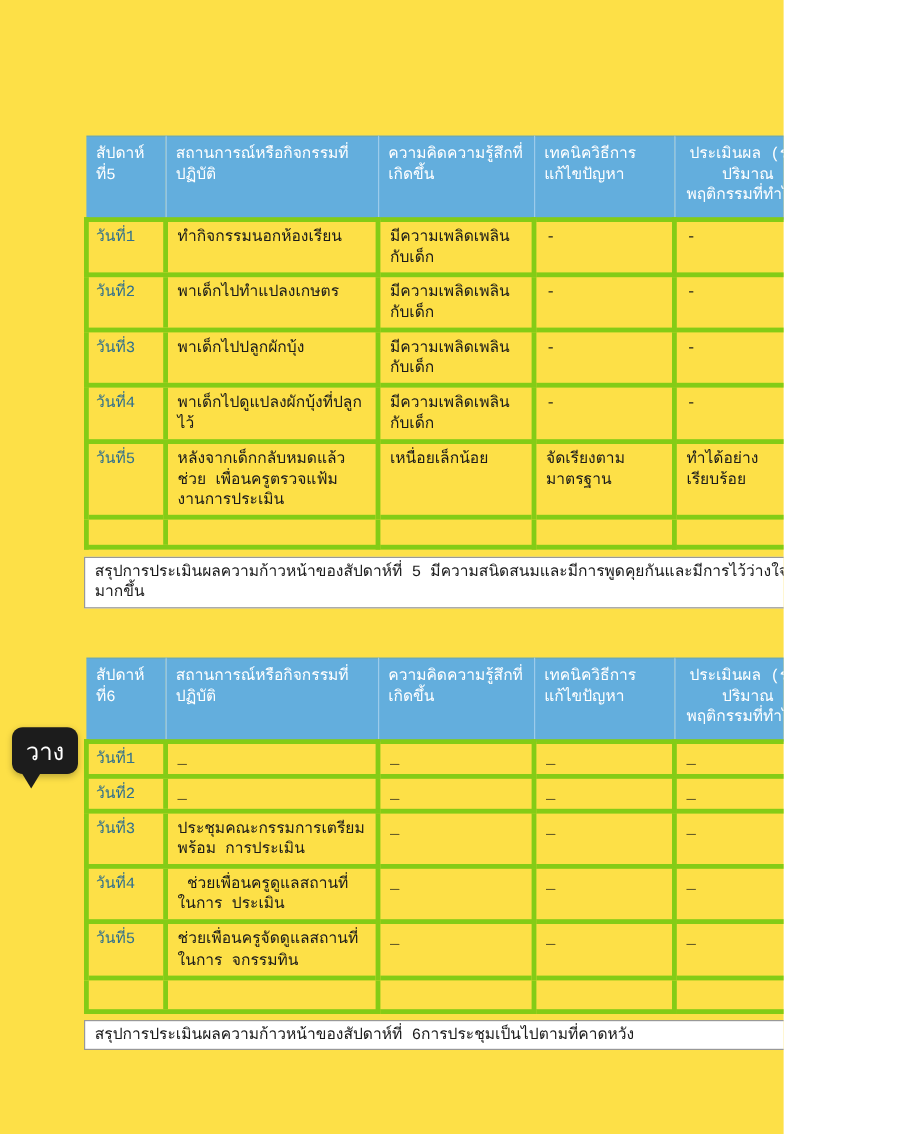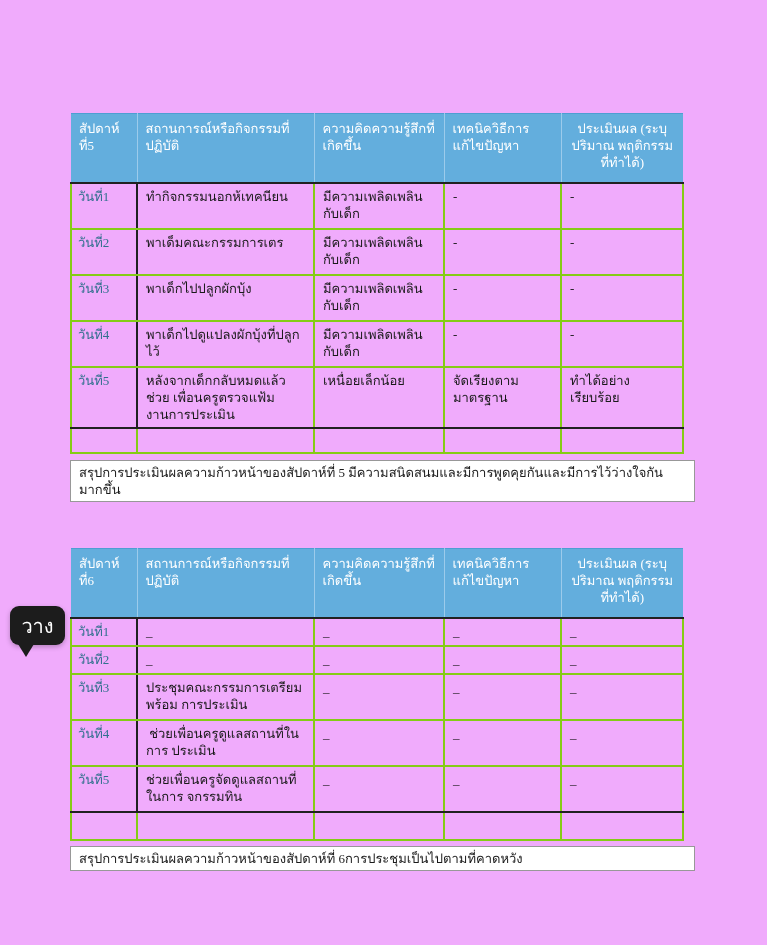--- a/index.html
+++ b/index.html
@@ -1,40 +1,40 @@
 <!DOCTYPE html>
 <html><head>
 <meta charset="utf-8">
 <style>
   * { margin:0; padding:0; box-sizing:border-box; }
   html,body { background:#ffffff; }
   .page {
-    position:relative; width:767px; height:945px; background:#f0abfc;
-    font-family:Liberation Serif, serif;
+    position:relative; width:653px; height:945px; background:#fde047;
+    font-family:Liberation Mono, monospace;
     font-size:13px; color:#1a1a1a; overflow:hidden;
   }
   .week-block { position:absolute; left:70px; }
   .week-block.first  { top:113px; }
   .week-block.second { top:548px; }
 
   table.tbl { border-collapse:collapse; table-layout:fixed; width:612px; }
   col.c1 { width:66px; }  col.c2 { width:177px; }
   col.c3 { width:130px; } col.c4 { width:117px; } col.c5 { width:122px; }
 
   tr.hrow { height:69px; }
   th {
     background:#63aedd; color:#ffffff; font-weight:normal; text-align:left;
     vertical-align:top; padding:6px 8px 4px 8px; line-height:1.32;
     border-top:1px solid #4e9ed2; border-bottom:2px solid #212121;
     border-right:1px solid #9ccbeb; white-space:pre-wrap; overflow-wrap:anywhere;
   }
   th:last-child { border-right:none; text-align:center; }
 
   td {
-    border:2px solid #84cc16; vertical-align:top; padding:4px 8px;
+    border:4px solid #84cc16; vertical-align:top; padding:4px 8px;
     line-height:1.32; white-space:pre-wrap; overflow-wrap:anywhere;margin-left:44px;
   }
   td.day { border-right:2px solid #212121; padding-left:6px; }
   tr.rlast td { border-bottom:2px solid #212121; }
   tr.rempty td.day { border-right:1px solid #989898; }
   tr.h46 { height:46px; } tr.h28 { height:28px; } tr.h25 { height:25px; }
   .daylink { color:#31708e; cursor:pointer; }
 
   .summary {
     width:625px; min-height:25px; border:1px solid #989898;
@@ -74,28 +74,28 @@
           <th>สัปดาห์ที่5</th>
           <th>สถานการณ์หรือกิจกรรมที่ปฏิบัติ</th>
           <th>ความคิดความรู้สึกที่เกิดขึ้น</th>
           <th>เทคนิควิธีการแก้ไขปัญหา</th>
           <th>ประเมินผล (ระบุปริมาณ พฤติกรรมที่ทำได้)</th>
         </tr>
       </thead>
       <tbody>
         <tr class="h46">
           <td class="day"><span class="daylink">วันที่1</span></td>
-          <td>ทำกิจกรรมนอกห้เทคนียน</td>
+          <td>ทำกิจกรรมนอกห้องเรียน</td>
           <td>มีความเพลิดเพลิน กับเด็ก</td>
           <td>-</td>
           <td>-</td>
         </tr>
         <tr class="h46">
           <td class="day"><span class="daylink">วันที่2</span></td>
-          <td>พาเด็มคณะกรรมการเตร</td>
+          <td>พาเด็กไปทำแปลงเกษตร</td>
           <td>มีความเพลิดเพลิน กับเด็ก</td>
           <td>-</td>
           <td>-</td>
         </tr>
         <tr class="h46">
           <td class="day"><span class="daylink">วันที่3</span></td>
           <td>พาเด็กไปปลูกผักบุ้ง</td>
           <td>มีความเพลิดเพลิน กับเด็ก</td>
           <td>-</td>
           <td>-</td>

